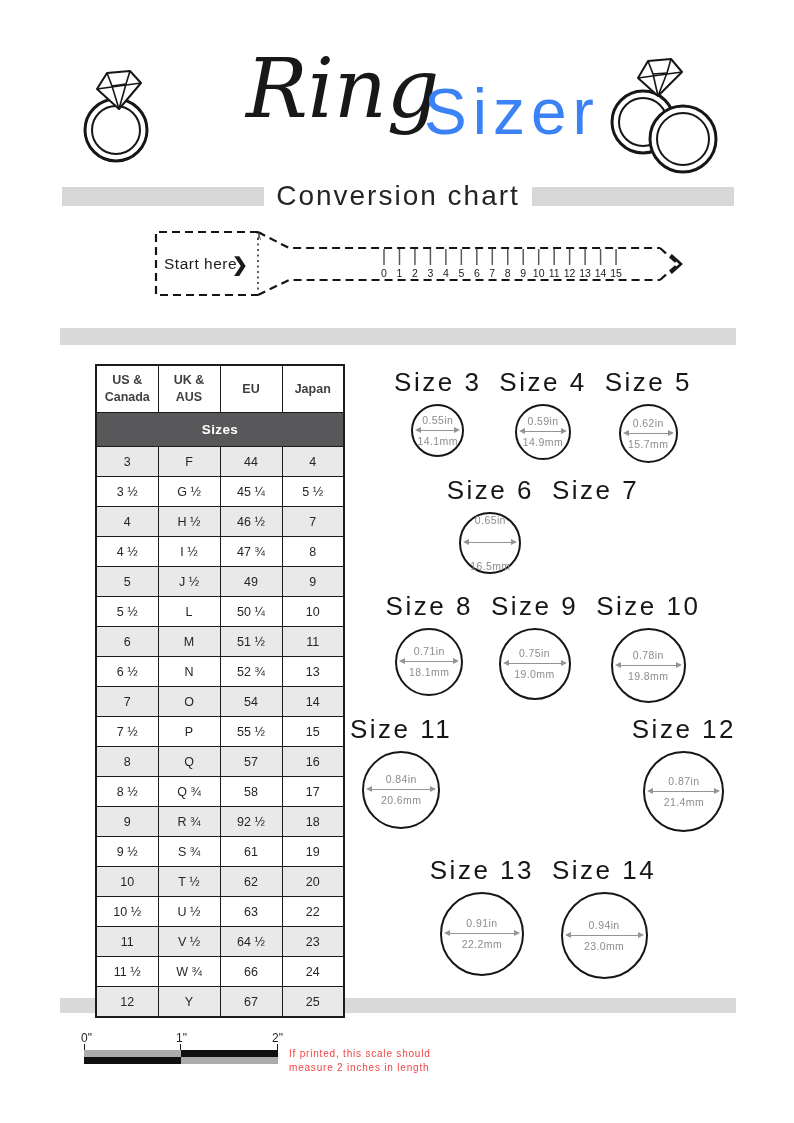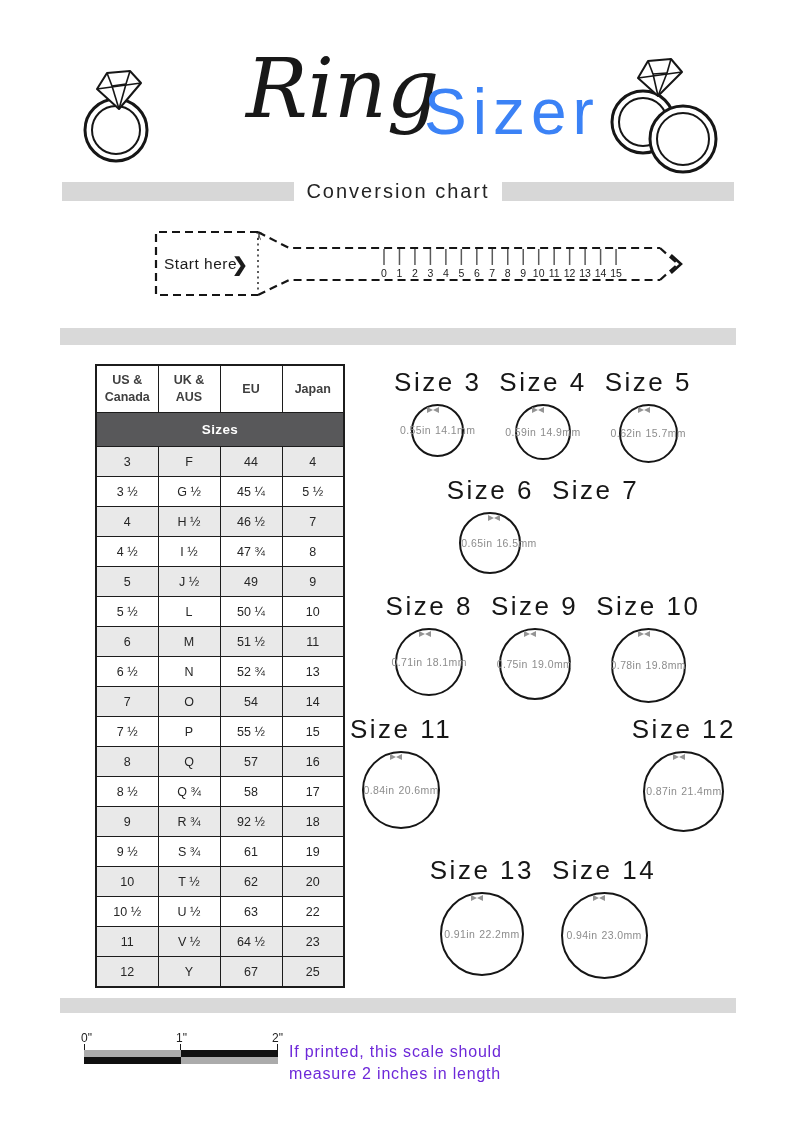--- a/index.html
+++ b/index.html
@@ -9,21 +9,21 @@
   
   .title-script{position:absolute;left:246px;top:48px;font-family:"DejaVu Serif",serif;
     font-style:italic;font-size:82px;line-height:1;color:#181818;}
   .title-sans{position:absolute;left:424px;top:80px;font-size:64px;line-height:1;
     letter-spacing:6px;font-weight:400;color:#3b82f6;}
   .icon-left{position:absolute;left:66px;top:62px;}
   .icon-right{position:absolute;left:598px;top:46px;}
 
   .subtitle-row{position:absolute;left:62px;right:60px;top:180px;display:flex;align-items:center;gap:8px;}
   .subtitle-bar{flex:1;height:19px;background:#d7d7d7;}
-  .subtitle-text{font-size:20px;letter-spacing:2px;color:#242424;white-space:nowrap;padding:0 4px;}
+  .subtitle-text{font-size:28px;letter-spacing:2px;color:#242424;white-space:nowrap;padding:0 4px;}
 
   
   .sizer-svg{position:absolute;left:150px;top:230px;}
   .sizer-svg text{font-family:"Liberation Sans",sans-serif;fill:#1b1b1b;}
 
   
   .divider{position:absolute;left:60px;width:676px;background:#d9d9d9;}
   .divider.top{top:328px;height:17px;}
   .divider.bottom{top:998px;height:15px;}
 
@@ -38,38 +38,38 @@
   table.sizes td{height:27px;font-size:12.5px;color:#262626;background:#ffffff;}
   table.sizes tr.shade td{background:#e9e9e9;}
 
   
   .size-row{position:absolute;left:350px;width:386px;display:flex;justify-content:center;
     align-items:flex-start;column-gap:18px;}
   .size-item{display:flex;flex-direction:column;align-items:center;}
   .size-title{font-size:26px;letter-spacing:2.5px;color:#161616;font-weight:400;
     white-space:nowrap;margin-bottom:6px;line-height:1.15;}
   .ring-circle{box-sizing:border-box;border:2.5px solid #161616;border-radius:50%;
-    display:flex;flex-direction:row;align-items:center;justify-content:center;}
+    display:flex;flex-direction:column;align-items:center;justify-content:center;}
   .dim-text{font-size:10.5px;line-height:1.15;color:#8c8c8c;letter-spacing:.4px;white-space:nowrap;}
   .dim-arrow{position:relative;height:9px;align-self:stretch;margin:0 2px;}
   .dim-line{position:absolute;left:3px;right:3px;top:4px;height:1px;background:#949494;}
   .dim-arrow::before,.dim-arrow::after{content:"";position:absolute;top:1px;
     border-top:3.5px solid transparent;border-bottom:3.5px solid transparent;}
   .dim-arrow::before{left:0;border-right:6px solid #949494;}
   .dim-arrow::after{right:0;border-left:6px solid #949494;}
 
   
   .print-scale{position:absolute;left:84px;top:1031px;width:640px;height:52px;}
   .scale-label{position:absolute;top:0;font-size:12px;color:#222;}
   .scale-tick{position:absolute;top:13px;width:1px;height:8px;background:#1a1a1a;}
   .scale-bar{position:absolute;left:0;top:19px;width:194px;}
   .scale-seg{position:absolute;height:7px;width:97px;}
   .seg-gray{background:#ababab;} .seg-black{background:#101010;}
-  .scale-note{position:absolute;left:205px;top:10px;font-size:16px;line-height:1.4;
-    letter-spacing:.8px;color:#6d28d9;white-space:nowrap;}
+  .scale-note{position:absolute;left:205px;top:16px;font-size:10px;line-height:1.4;
+    letter-spacing:.8px;color:#ef4444;white-space:nowrap;}
 </style>
 </head>
 <body>
 
 <div class="page">
 
   <svg class="icon-left" width="100" height="104" viewBox="0 0 100 104">
     <circle cx="50" cy="68" r="31" fill="none" stroke="#161616" stroke-width="3"></circle>
     <circle cx="50" cy="68" r="24" fill="none" stroke="#161616" stroke-width="2"></circle>
     <g fill="#ffffff" stroke="#161616" stroke-width="2" stroke-linejoin="round">
@@ -276,20 +276,26 @@
           <td>U ½</td>
           <td>63</td>
           <td>22</td>
         </tr>
         <tr class="shade">
           <td>11</td>
           <td>V ½</td>
           <td>64 ½</td>
           <td>23</td>
         </tr>
+        <tr>
+          <td>11 ½</td>
+          <td>W ¾</td>
+          <td>66</td>
+          <td>24</td>
+        </tr>
         <tr class="shade">
           <td>12</td>
           <td>Y</td>
           <td>67</td>
           <td>25</td>
         </tr>
       </tbody>
   </table>
 
   <div>

